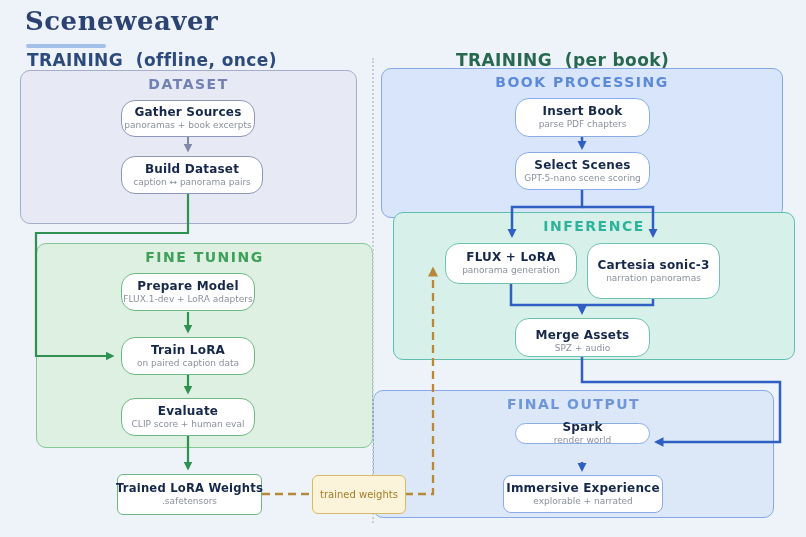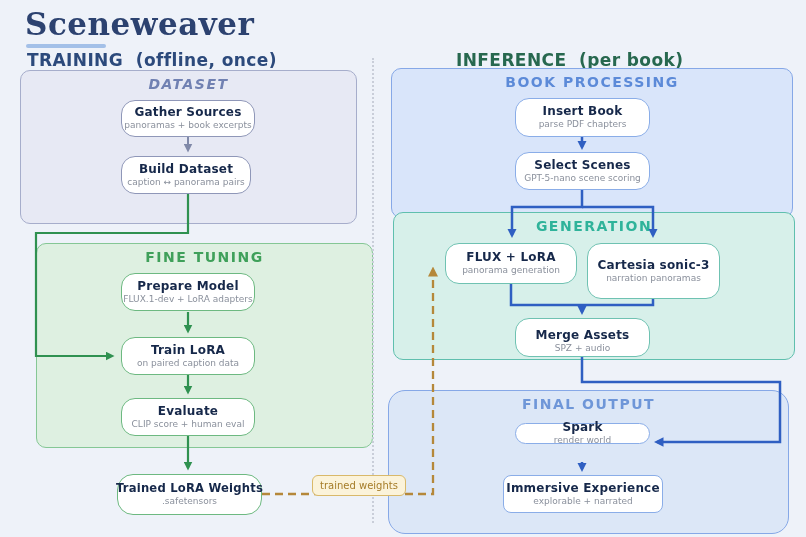--- a/index.html
+++ b/index.html
@@ -16,110 +16,110 @@
   }
   html,body{margin:0;padding:0;}
   .canvas{
     position:relative; width:806px; height:537px; overflow:hidden;
     background:var(--background);
     font-family:"DejaVu Sans","Liberation Sans",sans-serif;
   }
   .app-title{
     position:absolute; left:25px; top:6px;
     font-family:"DejaVu Serif","Liberation Serif",serif;
-    font-weight:bold; font-size:31px; color:var(--title-navy); letter-spacing:0.5px;
+    font-weight:bold; font-size:26px; color:var(--title-navy); letter-spacing:0.5px;
   }
   .title-underline{
     position:absolute; left:26px; top:44px; width:80px; height:4px;
     background:var(--title-underline); border-radius:2px;
   }
   .col-label{
     position:absolute; top:50px; font-size:17px; font-weight:bold;
     white-space:pre; letter-spacing:0.4px;
   }
   .col-label.training{left:27px; color:var(--training-label);}
   .col-label.inference{left:456px; color:var(--inference-label);}
   .section{
     position:absolute; border-radius:10px; border:1.5px solid; box-sizing:border-box;
   }
   .section-header{
     position:absolute; top:5px; left:0; right:0; text-align:center;
     font-size:14px; font-weight:bold; letter-spacing:1.5px; white-space:pre;
   }
   .sec-dataset{left:20px; top:70px; width:337px; height:154px; background:var(--dataset-fill); border-color:var(--dataset-border);}
-  .sec-dataset .section-header{color:var(--dataset-header);font-style:italic;}
+  .sec-dataset .section-header{color:var(--dataset-header);}
   .sec-finetuning{left:36px; top:243px; width:337px; height:205px; background:var(--green-fill); border-color:var(--green-border);}
   .sec-finetuning .section-header{color:var(--green-header);}
-  .sec-bookproc{left:391px; top:68px; width:402px; height:150px; background:var(--blue-fill); border-color:var(--blue-border);}
+  .sec-bookproc{left:381px; top:68px; width:402px; height:150px; background:var(--blue-fill); border-color:var(--blue-border);}
   .sec-bookproc .section-header{color:var(--blue-header);}
   .sec-generation{left:393px; top:212px; width:402px; height:148px; background:var(--teal-fill); border-color:var(--teal-border);}
   .sec-generation .section-header{color:var(--teal-header);}
-  .sec-finaloutput{left:388px; top:390px; width:401px; height:144px; background:var(--final-fill); border-color:var(--blue-border);border-radius:17px;}
+  .sec-finaloutput{left:373px; top:390px; width:401px; height:128px; background:var(--final-fill); border-color:var(--blue-border);}
   .sec-finaloutput .section-header{color:var(--final-header);}
   .node{
     position:absolute; background:#ffffff; border:1.4px solid; border-radius:14px;
     box-sizing:border-box; display:flex; flex-direction:column; align-items:center;
     justify-content:center; z-index:3; padding:1px 6px;
   }
   .node .title{font-size:12px; font-weight:bold; color:var(--node-title); letter-spacing:0.2px; white-space:nowrap; line-height:1.25;}
   .node .subtitle{font-size:9px; color:var(--node-subtitle); white-space:nowrap; line-height:1.3;}
   .nb-slate{border-color:var(--dataset-node-border);}
   .nb-green{border-color:#6db981;}
   .nb-blue{border-color:#8aade8;}
   .nb-teal{border-color:#6fc2b2;}
   .n-gather{left:121px; top:100px; width:134px; height:37px;}
-  .n-build{left:121px; top:156px; width:130px; height:38px;}
+  .n-build{left:121px; top:156px; width:142px; height:38px;}
   .n-prepare{left:121px; top:273px; width:134px; height:38px;text-align:center;}
   .n-train{left:121px; top:337px; width:134px; height:38px;}
   .n-evaluate{left:121px; top:398px; width:134px; height:38px;}
-  .n-trained{left:117px; top:474px; width:145px; height:41px; border-radius:16px;}
+  .n-trained{left:117px; top:474px; width:145px; height:41px; border-radius:6px;}
   .n-trained .title{font-size:11.6px;}
   .n-insert{left:515px; top:98px; width:135px; height:39px;}
   .n-select{left:515px; top:152px; width:135px; height:38px;}
   .n-flux{left:445px; top:243px; width:132px; height:41px;}
   .n-cartesia{left:587px; top:243px; width:133px; height:56px;}
   .n-merge{left:515px; top:318px; width:135px; height:39px;justify-content:flex-end;}
   .n-spark{left:515px; top:423px; width:135px; height:21px;}
   .n-immersive{left:503px; top:475px; width:160px; height:38px;border-radius:8px;}
   .connectors{position:absolute; left:0; top:0; z-index:2; pointer-events:none;}
   .separator{
     position:absolute; left:372px; top:58px; height:465px; width:0;
     border-left:2px dotted var(--separator); z-index:1;
   }
   .edge-label{
     position:absolute; left:312px; top:475px; z-index:4;
     font-size:10px; color:var(--gold-label-text);
     background:var(--gold-label-bg); border:1px solid var(--gold-label-border);
-    border-radius:6px; padding:4px 7px; white-space:nowrap;
+    border-radius:6px; padding:13px 7px; white-space:nowrap;
   }
 </style>
 </head>
 <body>
 
 <div class="canvas">
 
   <div class="app-title">Sceneweaver</div>
   <div class="title-underline"></div>
 
   <div class="col-label training">TRAINING  (offline, once)</div>
-  <div class="col-label inference">INFERENCE  (per book)</div>
+  <div class="col-label inference">TRAINING  (per book)</div>
 
   <div class="separator"></div>
 
   <div class="section sec-dataset">
     <div class="section-header">DATASET</div>
   </div>
   <div class="section sec-finetuning">
     <div class="section-header">FINE TUNING</div>
   </div>
   <div class="section sec-bookproc">
     <div class="section-header">BOOK PROCESSING</div>
   </div>
   <div class="section sec-generation">
-    <div class="section-header">GENERATION</div>
+    <div class="section-header">INFERENCE</div>
   </div>
   <div class="section sec-finaloutput">
     <div class="section-header">FINAL OUTPUT</div>
   </div>
 
   <svg class="connectors" width="806" height="537" viewBox="0 0 806 537">
     <defs>
       <marker id="arr-slate" markerUnits="userSpaceOnUse" markerWidth="9" markerHeight="9" refX="6.5" refY="4.5" orient="auto">
         <path d="M0,0 L9,4.5 L0,9 Z" fill="#8089a8"></path>
       </marker>

